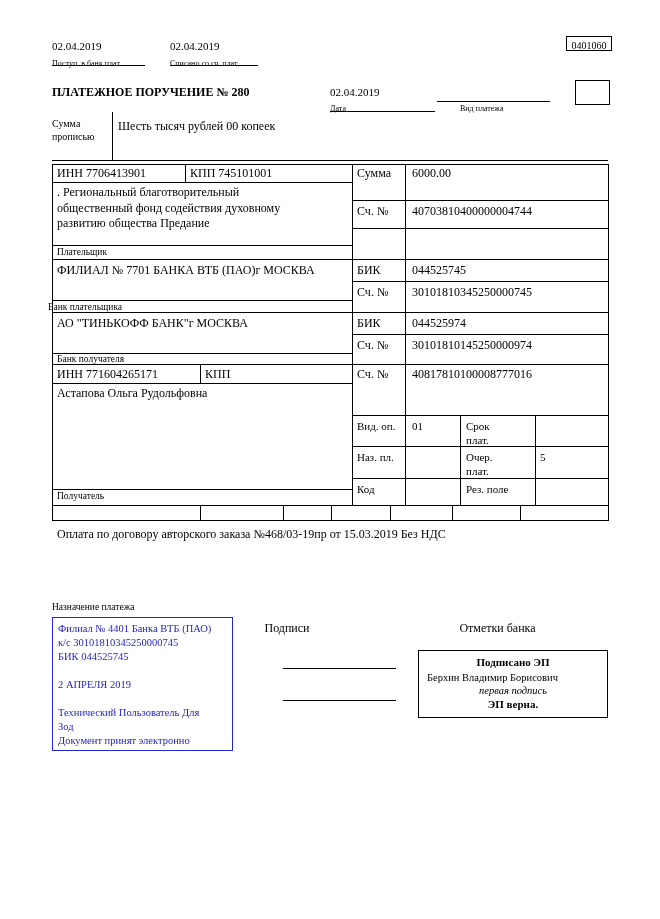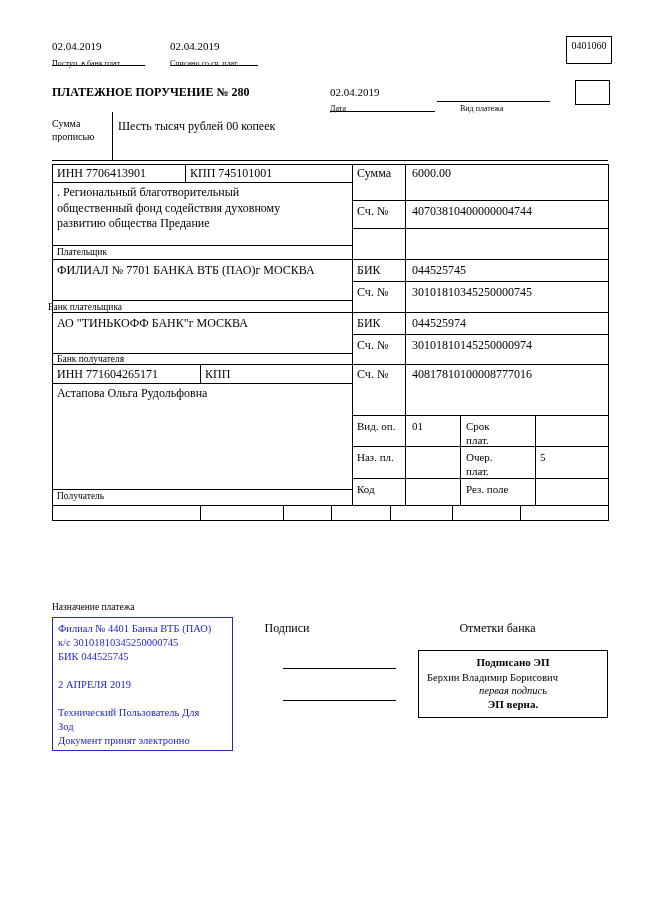--- a/index.html
+++ b/index.html
@@ -40,21 +40,21 @@
 </style>
 </head>
 <body>
 
 <div class="page">
 
   <div class="abs underline t11" style="left:52px;top:39px;width:93px;">02.04.2019</div>
   <div class="abs t8" style="left:52px;top:59px;">Поступ. в банк плат.</div>
   <div class="abs underline t11" style="left:170px;top:39px;width:88px;">02.04.2019</div>
   <div class="abs t8" style="left:170px;top:59px;">Списано со сч. плат.</div>
-  <div class="abs boxed ctr" style="left:566px;top:36px;width:46px;height:28px;font-size:10px;line-height:17px;">0401060</div>
+  <div class="abs boxed ctr" style="left:566px;top:36px;width:46px;height:15px;font-size:10px;line-height:17px;">0401060</div>
 
   <div class="abs t12b" style="left:52px;top:84px;">ПЛАТЕЖНОЕ ПОРУЧЕНИЕ № 280</div>
   <div class="abs underline t11" style="left:330px;top:85px;width:105px;">02.04.2019</div>
   <div class="abs t8" style="left:330px;top:104px;">Дата</div>
   <div class="abs underline" style="left:437px;top:85px;width:113px;height:17px;"></div>
   <div class="abs t8" style="left:460px;top:104px;text-align:center;">Вид платежа</div>
   <div class="abs boxed" style="left:575px;top:80px;width:35px;height:25px;"></div>
 
   <div class="abs t10 wrap" style="left:52px;top:117px;width:60px;">Сумма прописью</div>
   <div class="vl" style="left:112px;top:112px;height:49px;"></div>
@@ -129,20 +129,21 @@
 
   <div class="abs t11" style="left:357px;top:419px;">Вид. оп.</div>
   <div class="abs t11" style="left:412px;top:419px;">01</div>
   <div class="abs t11 wrap" style="left:466px;top:419px;width:46px;">Срок плат.</div>
   <div class="abs t11" style="left:357px;top:450px;">Наз. пл.</div>
   <div class="abs t11 wrap" style="left:466px;top:450px;width:46px;">Очер. плат.</div>
   <div class="abs t11" style="left:540px;top:450px;">5</div>
   <div class="abs t11" style="left:357px;top:482px;">Код</div>
   <div class="abs t11" style="left:466px;top:482px;">Рез. поле</div>
 
+  <div class="abs t12" style="left:57px;top:527px;">Оплата по договору авторского заказа №468/03-19пр от 15.03.2019 Без НДС</div>
   <div class="abs t9" style="left:52px;top:602px;">Назначение платежа</div>
 
   <div class="stamp-blue-box">
     <div class="stamp-line">Филиал № 4401 Банка ВТБ (ПАО)</div>
     <div class="stamp-line">к/с 30101810345250000745</div>
     <div class="stamp-line">БИК 044525745</div>
     <div class="stamp-line"></div>
     <div class="stamp-line">2 АПРЕЛЯ 2019</div>
     <div class="stamp-line"></div>
     <div class="stamp-line">Технический Пользователь Для</div>

